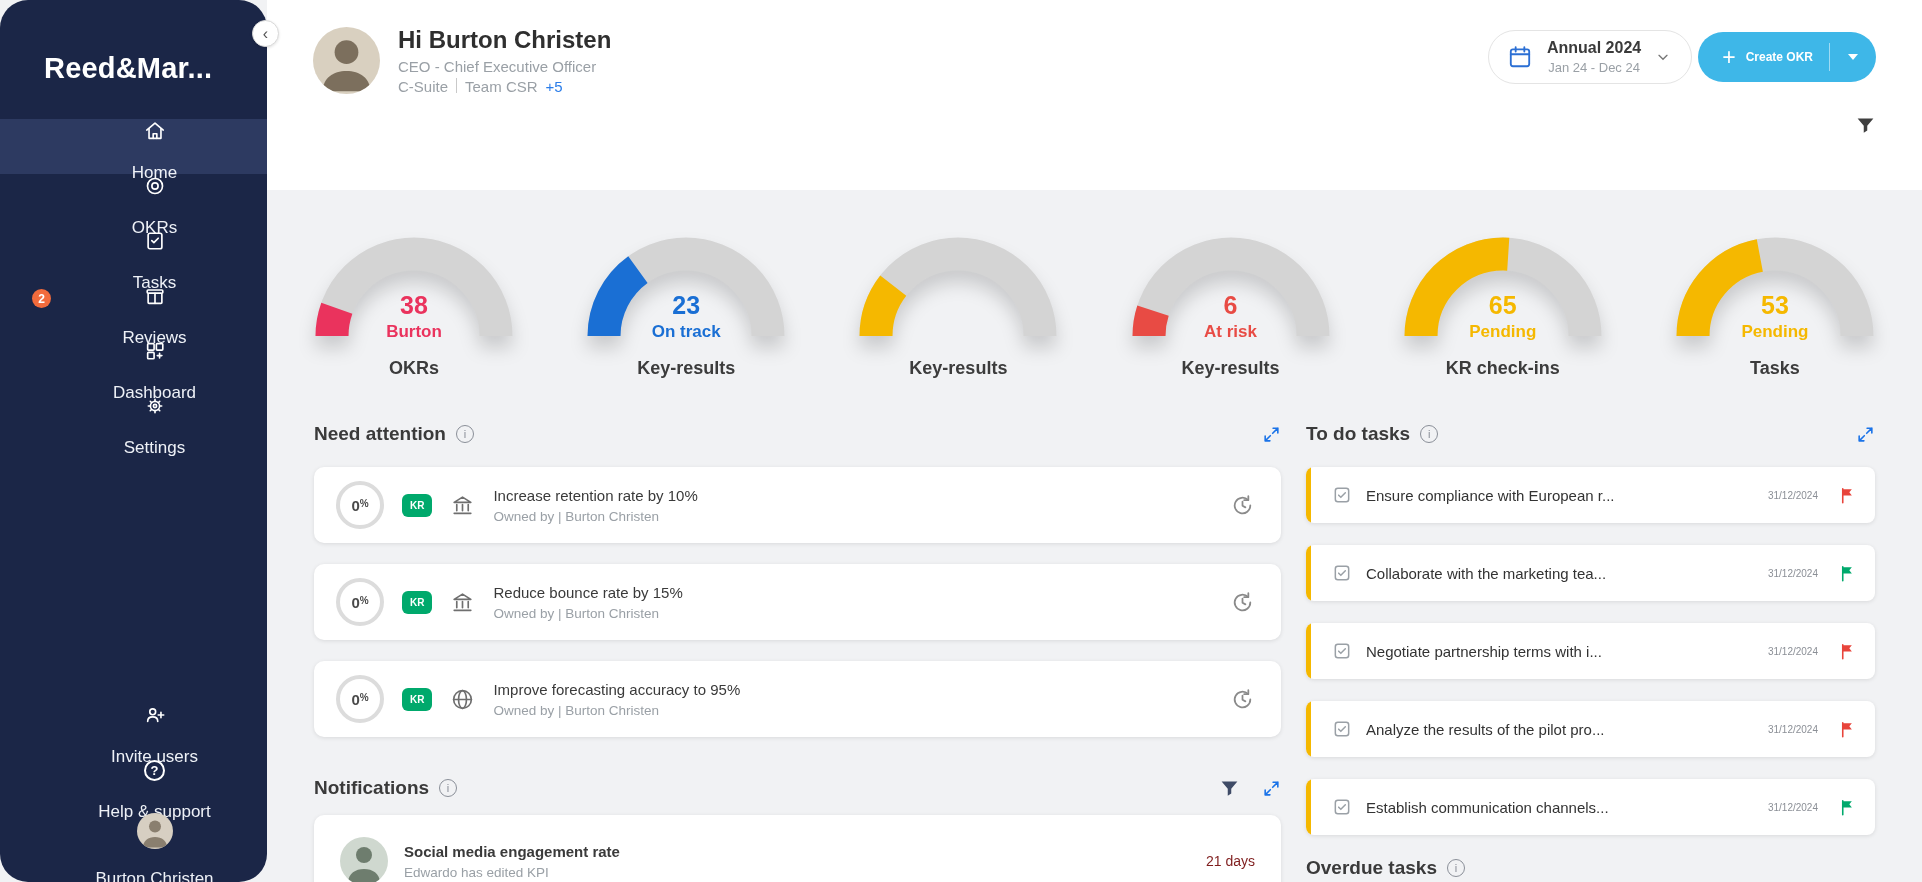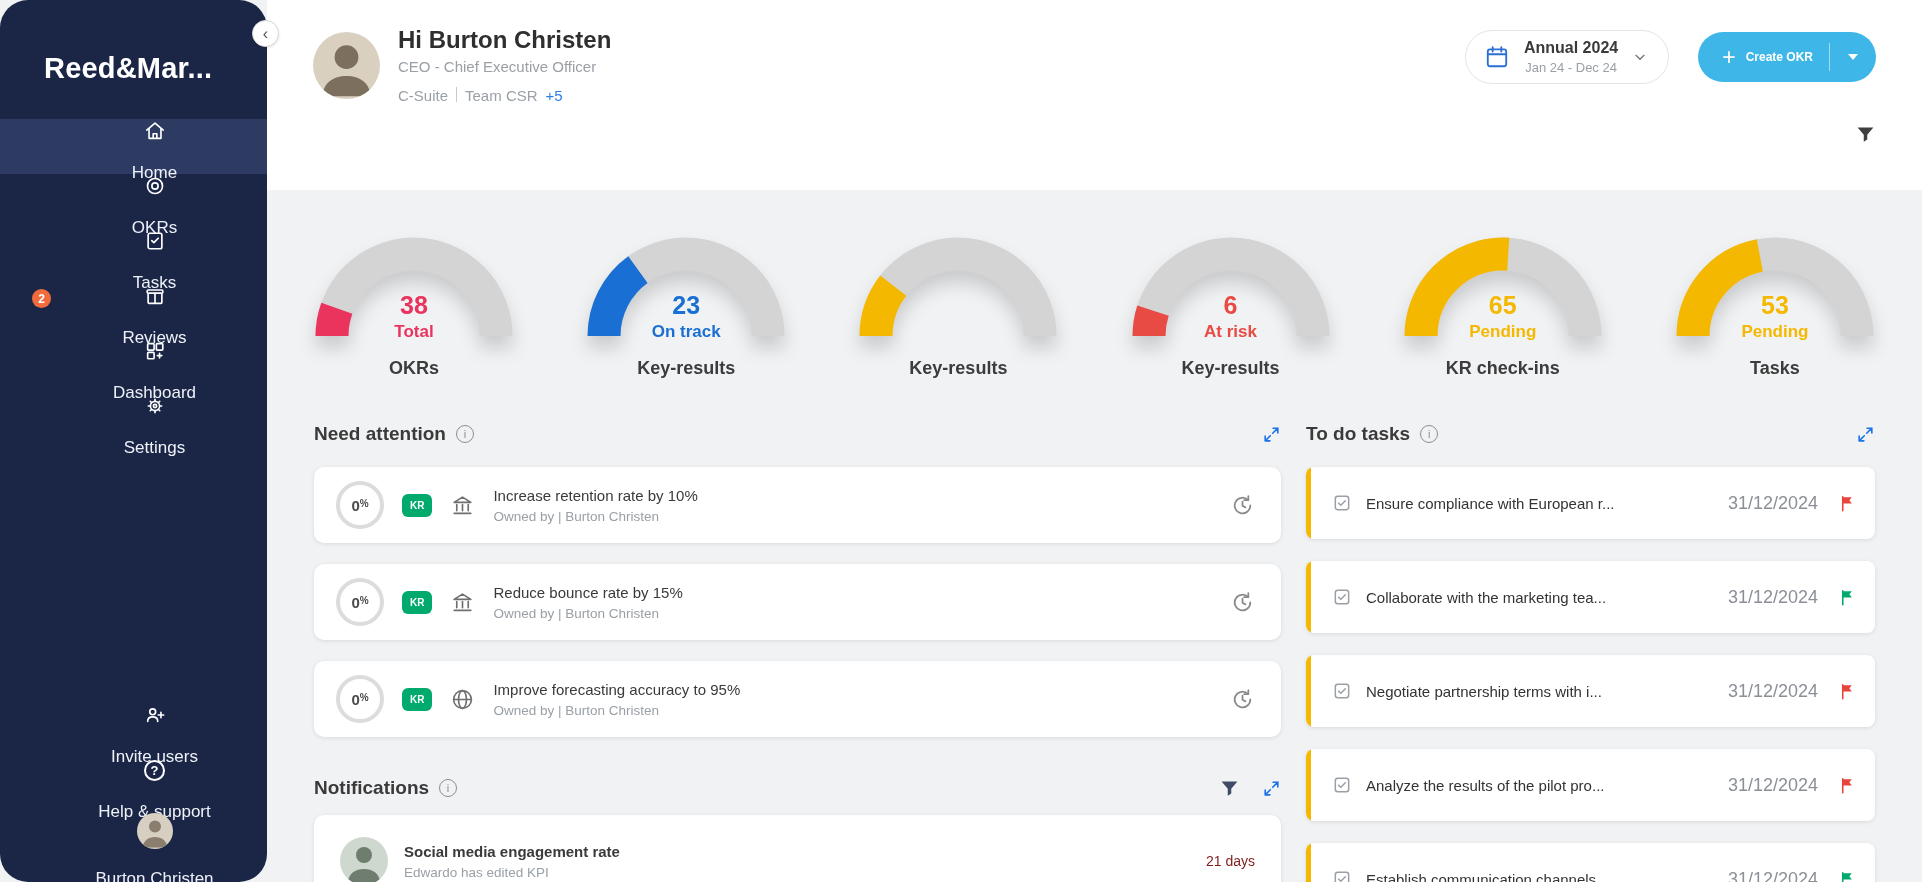--- a/index.html
+++ b/index.html
@@ -23,24 +23,24 @@
   .collapse-btn { position:absolute; left:252px; top:20px; width:27px; height:27px; border-radius:50%; background:#fff; border:1px solid #d9d9d9; color:#555; font-size:16px; line-height:1; display:flex; align-items:center; justify-content:center; cursor:pointer; z-index:10; box-shadow:0 1px 3px rgba(0,0,0,.12); }
 
   
   .main { flex:1; display:flex; flex-direction:column; min-width:0; }
   .header { background:#fff; height:190px; padding:26px 46px 0 46px; }
   .header-top { display:flex; align-items:flex-start; }
   .greeting { display:flex; gap:18px; align-items:center; }
   .avatar-lg { width:67px; height:67px; border-radius:50%; overflow:hidden; flex:none; }
   .greet-name { font-size:24px; font-weight:bold; color:#2f2f2f; }
   .greet-role { font-size:15px; color:#9aa0a6; margin-top:4px; }
-  .greet-team { font-size:15px; color:#9aa0a6; margin-top:12px; display:flex; gap:8px; }
+  .greet-team { font-size:15px; color:#9aa0a6; margin-top:3px; display:flex; gap:8px; }
   .team-sep { width:1px; height:15px; background:#c9c9c9; }
   .team-more { color:#2b7de9; }
-  .header-controls { margin-left:auto; display:flex; gap:29px; align-items:center; margin-top:4px; }
+  .header-controls { margin-left:auto; display:flex; gap:6px; align-items:center; margin-top:4px; }
   .period { height:54px; border:1px solid #e4e4e4; border-radius:30px; display:flex; align-items:center; gap:14px; padding:0 20px 0 18px; background:#fff; cursor:pointer; }
   .period-title { font-size:16px; font-weight:bold; color:#3a3a3a; text-align:center; }
   .period-range { font-size:13px; color:#9aa0a6; margin-top:3px; text-align:center; }
   .chev-down svg { width:16px; height:16px; }
   .create-okr { height:50px; border-radius:27px; background:#3eb7e8; color:#fff; display:flex; align-items:center; padding:0 0 0 24px; border:none; cursor:pointer; font-family:inherit; }
   .okr-plus { font-size:23px; font-weight:400; margin-right:10px; line-height:1; }
   .okr-label { font-size:12px; font-weight:bold; }
   .okr-divider { width:1px; height:28px; background:rgba(255,255,255,.5); margin-left:16px; }
   .okr-caret { padding:0 18px; display:flex; align-items:center; }
   .tri-down { width:0; height:0; border-left:5px solid transparent; border-right:5px solid transparent; border-top:6px solid currentColor; }
@@ -85,26 +85,26 @@
   .history-icon svg { width:25px; height:25px; }
 
   .notif-head { margin-top:40px; margin-bottom:16px; }
   .notif-card { background:#fff; border-radius:10px 10px 0 0; box-shadow:0 1px 4px rgba(0,0,0,.1); padding:22px 26px; height:150px; }
   .notif-row { display:flex; align-items:center; gap:16px; cursor:pointer; }
   .notif-avatar { width:48px; height:48px; border-radius:50%; overflow:hidden; flex:none; }
   .notif-title { font-size:15px; font-weight:bold; color:#3a3a3a; }
   .notif-sub { font-size:13.5px; color:#9aa0a6; margin-top:5px; }
   .notif-time { margin-left:auto; font-size:14px; color:#7f1d1d; }
 
-  .task-card { position:relative; background:#fff; border-radius:8px; box-shadow:0 1px 4px rgba(0,0,0,.1); height:72px; display:flex; align-items:center; gap:14px; padding:0 18px 0 26px; margin-bottom:22px; overflow:hidden; cursor:pointer; }
+  .task-card { position:relative; background:#fff; border-radius:8px; box-shadow:0 1px 4px rgba(0,0,0,.1); height:56px; display:flex; align-items:center; gap:14px; padding:0 18px 0 26px; margin-bottom:22px; overflow:hidden; cursor:pointer; }
   .task-card::before { content:""; position:absolute; left:0; top:0; bottom:0; width:5px; background:#f5b800; }
   .check-icon { color:#9aa0a6; display:flex; flex:none; cursor:pointer; }
   .check-icon svg { width:20px; height:20px; }
   .task-title { font-size:15px; font-weight:500; color:#333; flex:1; white-space:nowrap; overflow:hidden; }
-  .task-date { font-size:18px; color:#8b8f96; margin-right:6px; }
+  .task-date { font-size:10px; color:#8b8f96; margin-right:6px; }
   .flag-icon { display:flex; flex:none; cursor:pointer; }
   .flag-icon svg { width:19px; height:19px; }
   .overdue-head { margin-top:12px; margin-bottom:0; }
 </style>
 </head>
 <body>
 
 <div class="app">
 
   <aside class="sidebar">
@@ -274,21 +274,21 @@
 
       <div class="gauges">
         <div class="gauge">
           <div class="gauge-arc">
             <svg class="gauge-svg" viewBox="0 0 200 110">
                 <path class="track" d="M18,104 A82,82 0 0 1 182,104"></path>
                 <path class="fillarc" d="M18,104 A82,82 0 0 1 182,104" stroke="#ea335d" stroke-dasharray="28.33716573537993 9999"></path>
               </svg>
             <div class="gauge-text">
                 <div class="gauge-value" style="color: rgb(234, 51, 93);">38</div>
-                <div class="gauge-status" style="color: rgb(234, 51, 93);">Total</div>
+                <div class="gauge-status" style="color: rgb(234, 51, 93);">Burton</div>
               </div>
           </div>
           <div class="gauge-label">OKRs</div>
         </div>
         <div class="gauge">
           <div class="gauge-arc">
             <svg class="gauge-svg" viewBox="0 0 200 110">
                 <path class="track" d="M18,104 A82,82 0 0 1 182,104"></path>
                 <path class="fillarc" d="M18,104 A82,82 0 0 1 182,104" stroke="#1a6fd4" stroke-dasharray="77.2831792783089 9999"></path>
               </svg>

